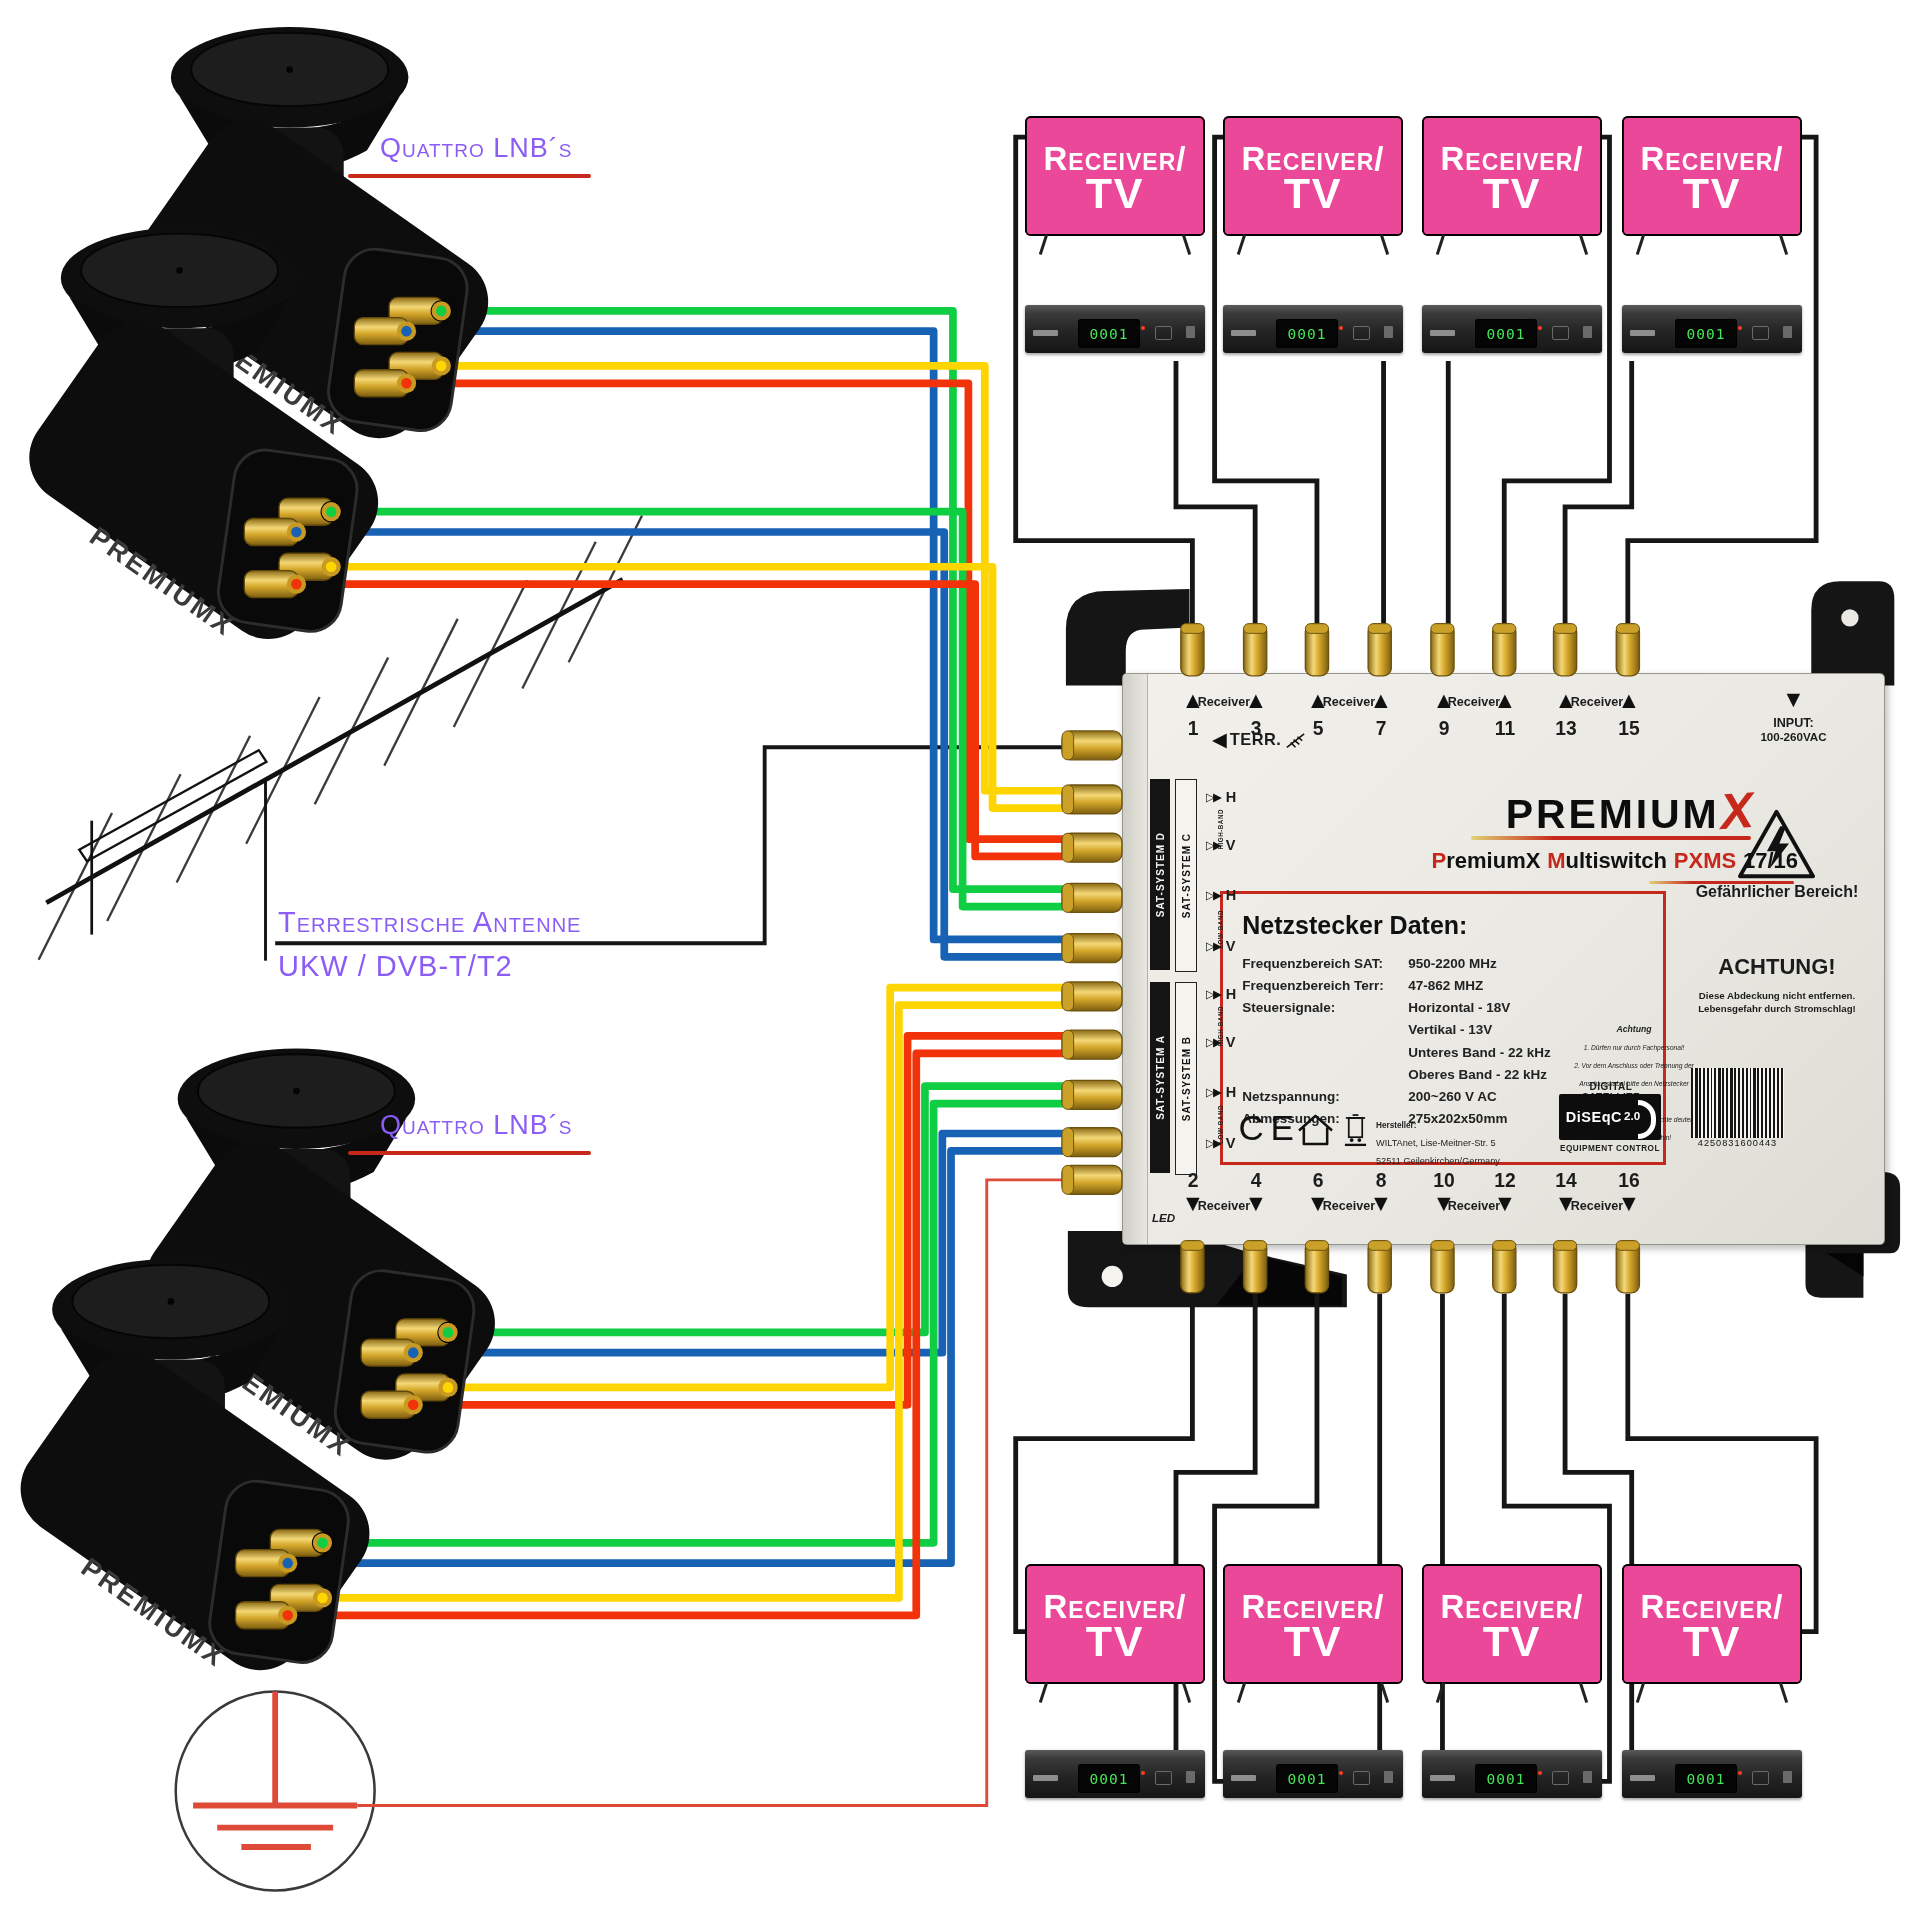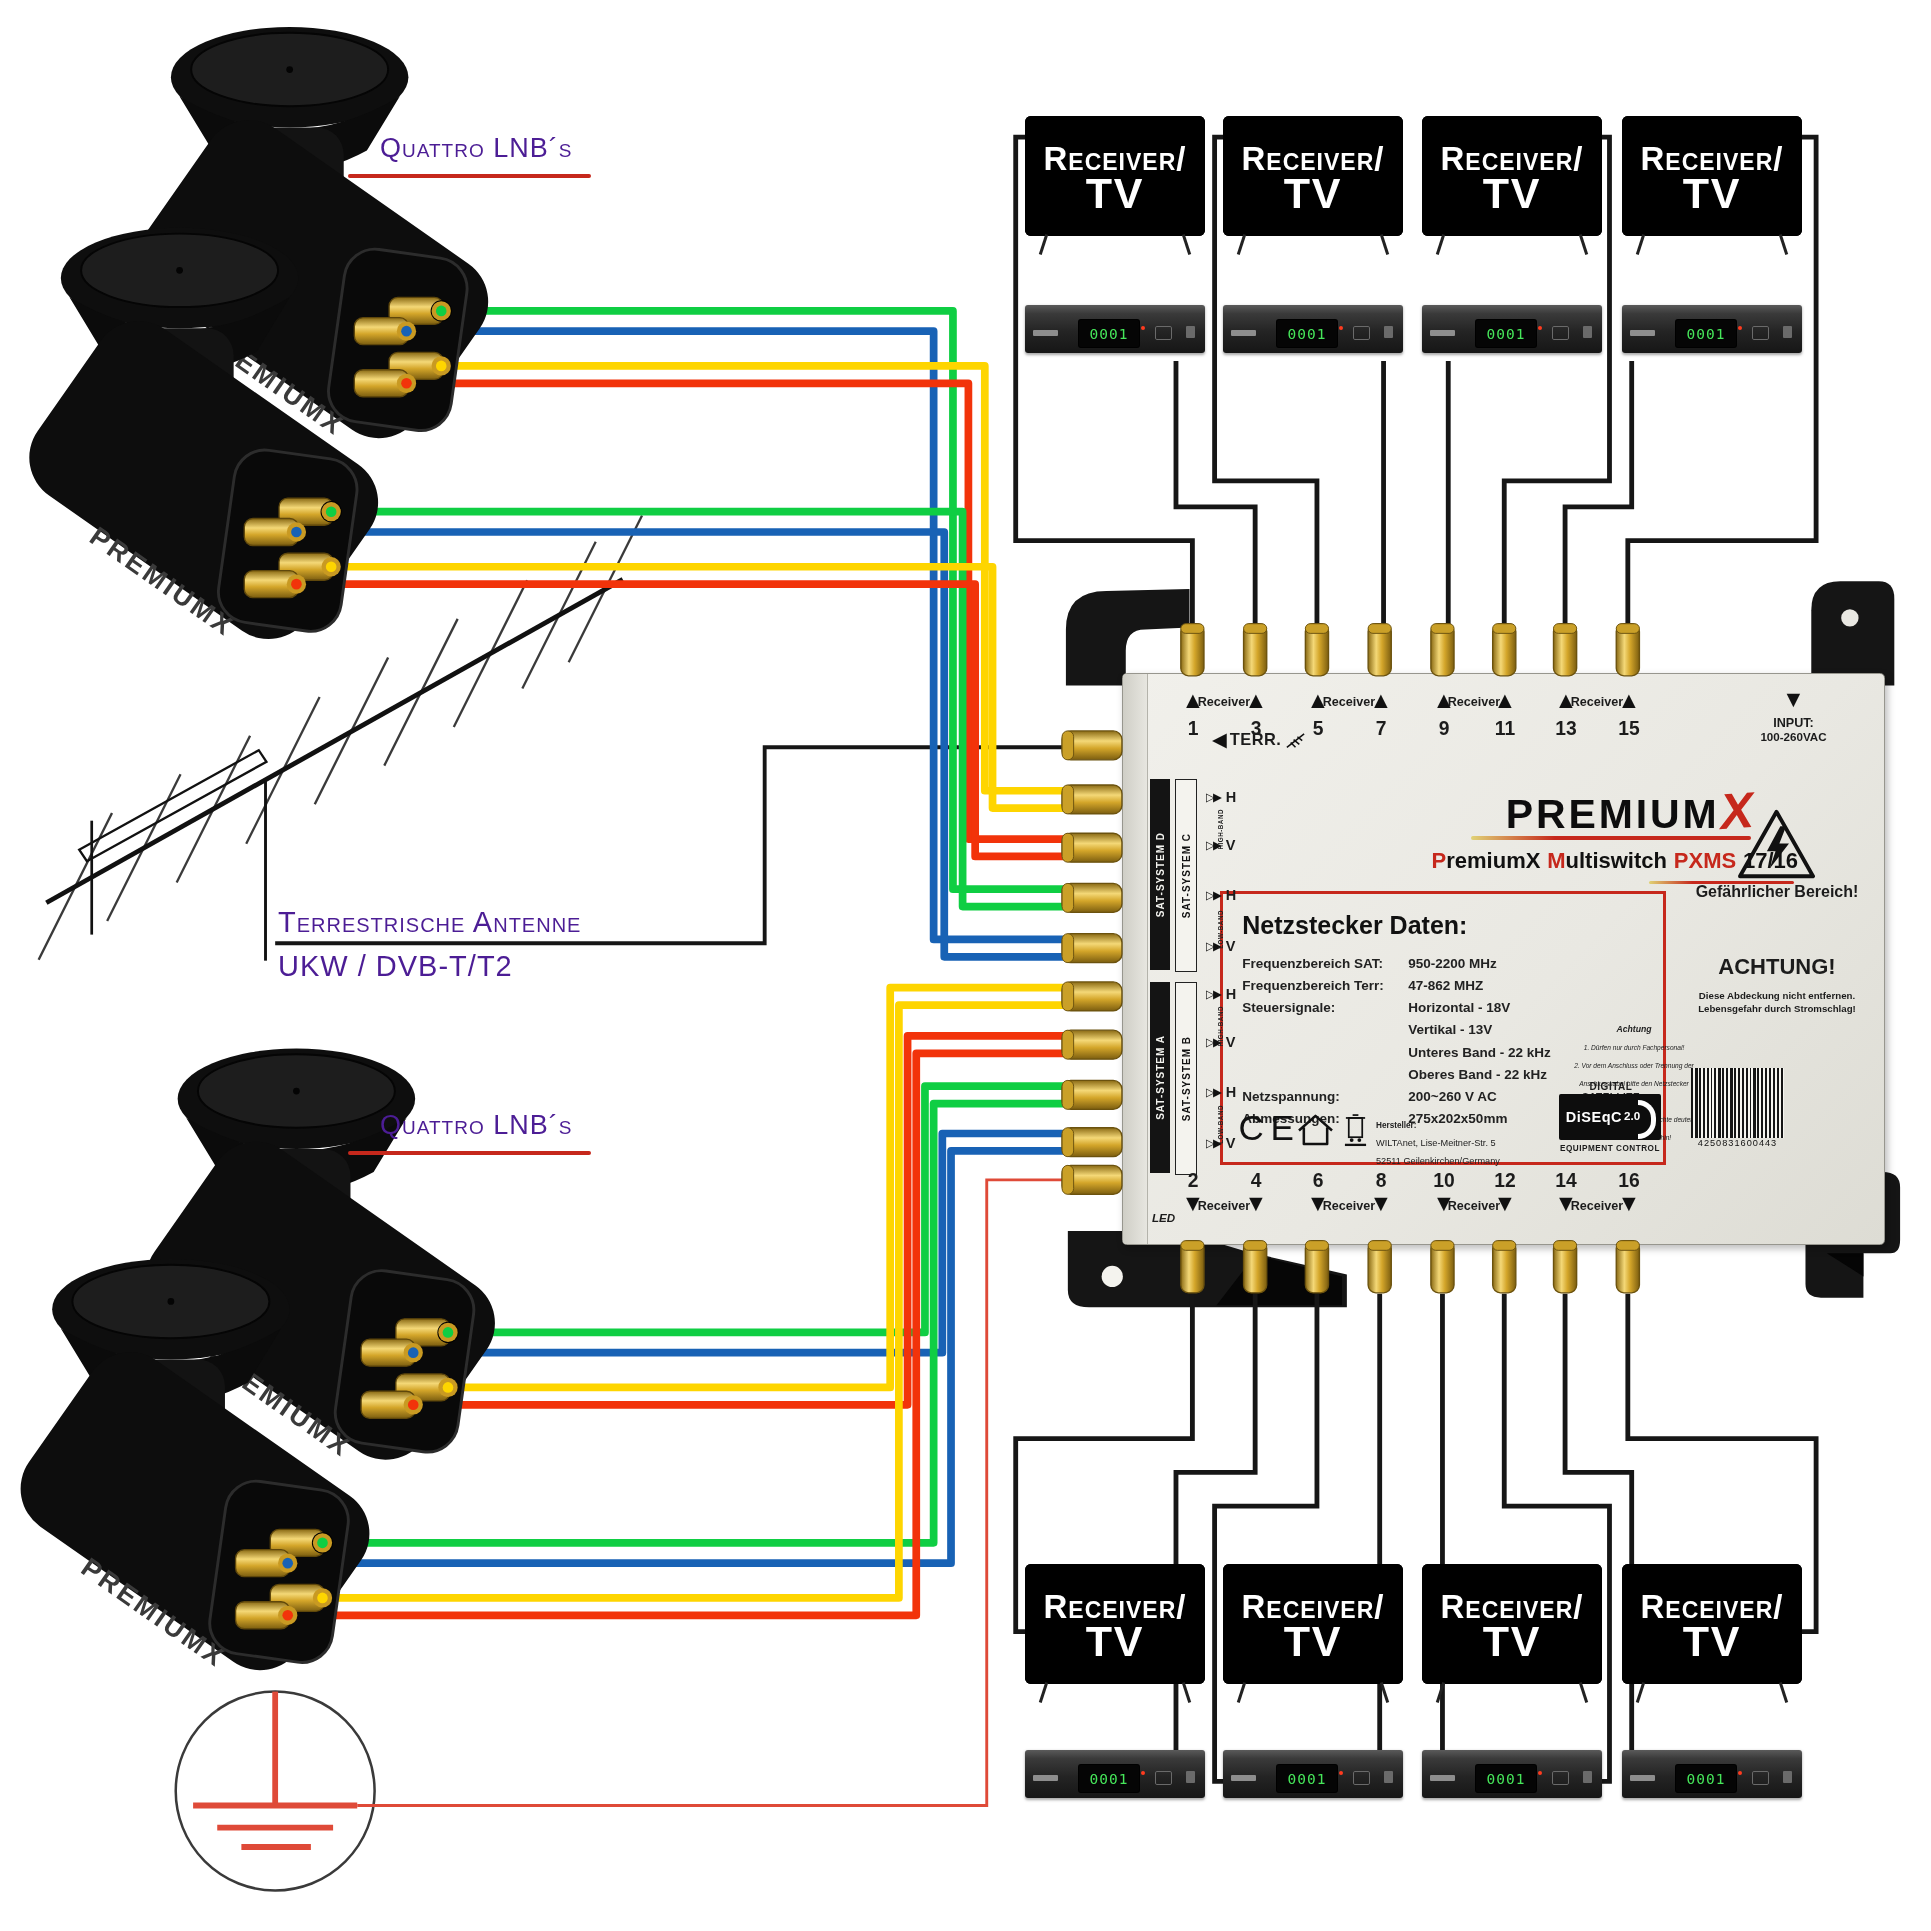--- a/index.html
+++ b/index.html
@@ -1,40 +1,40 @@
 <!DOCTYPE html>
 <html style="--wire_green: #0fce43; --wire_blue: #1862b5; --wire_yellow: #fed500; --wire_red: #f2330a; --ground_red: #df4a38; --cable_black: #161616; --accent_red: #c6281c;"><head>
 <meta charset="utf-8">
 <style>
   html,body{margin:0;padding:0;background:#fff;}
   #stage{position:relative;width:1931px;height:1931px;background:#ffffff;overflow:hidden;
          font-family:"Liberation Sans",sans-serif;color:#1c1c1c;}
   .abs{position:absolute;}
   svg{display:block;}
   
-  .tv{position:absolute;width:180px;height:120px;background:#000000;border-radius:5.8px;
+  .tv{position:absolute;width:180px;height:120px;background:#ec4899;border-radius:5.8px;
       display:flex;flex-direction:column;align-items:center;justify-content:center;z-index:40;
       box-shadow:0 0 0 1.9px #000 inset;}
   .tv .l1{font-variant:small-caps;font-weight:bold;font-size:33px;color:#fff;letter-spacing:1px;line-height:35px;}
   .tv .l2{font-weight:bold;font-size:43px;color:#fff;line-height:35px;letter-spacing:1.9px;}
   .tv .foot{position:absolute;bottom:-19.3px;width:2.9px;height:21px;background:#222;}
   .tv .footL{left:17.4px;transform:rotate(18deg);}
   .tv .footR{right:17.4px;transform:rotate(-18deg);}
   .rx{position:absolute;width:180px;height:48px;z-index:40;border-radius:2.9px;
       background:linear-gradient(180deg,#5a5a5a 0%,#3a3a3a 18%,#242424 55%,#161616 100%);
       box-shadow:0 1.9px 2.9px rgba(0,0,0,.35);}
   .rx .brand{position:absolute;left:7.7px;top:25px;width:25px;height:5.8px;background:#8d8d8d;border-radius:1px;}
   .rx .disp{position:absolute;left:54px;top:15.4px;width:60px;height:27px;background:#050505;border-radius:1.9px;
             display:flex;align-items:center;justify-content:center;box-shadow:0 0 0 1px #000;}
   .rx .digits{font-family:"DejaVu Sans Mono",monospace;font-size:14.5px;color:#46e65a;letter-spacing:1px;}
   .rx .led{position:absolute;left:116px;top:21px;width:3.9px;height:3.9px;border-radius:50%;background:#ff3b1f;}
   .rx .btn1{position:absolute;right:33px;top:21px;width:15.4px;height:11.6px;border:1px solid #6a6a6a;border-radius:1.9px;}
   .rx .btn2{position:absolute;right:9.7px;top:21px;width:9.7px;height:11.6px;background:#6a6a6a;border-radius:1px;}
   
-  .biglabel{position:absolute;font-variant:small-caps;font-size:27px;letter-spacing:1px;color:#4c1d95;z-index:50;}
+  .biglabel{position:absolute;font-variant:small-caps;font-size:27px;letter-spacing:1px;color:#8b5cf6;z-index:50;}
   .redline{position:absolute;height:3.9px;background:#c6281c;z-index:50;border-radius:1.9px;}
   .plain{font-variant:normal;}
   
   #ms{position:absolute;left:1122px;top:673px;width:761px;height:570px;z-index:20;
       background:linear-gradient(135deg,#f1f0eb 0%,#e9e8e2 55%,#dddcd4 100%);
       border:1.9px solid #97968e;border-radius:4.8px;box-shadow:2.9px 3.9px 7.7px rgba(0,0,0,.25);}
   #ms .edge{position:absolute;left:0;top:0;width:24px;height:100%;
       background:linear-gradient(90deg,#cfcec6,#e7e6e0);border-right:1px solid #b4b3ab;border-radius:2.9px 0 0 2.9px;}
   .tri{font-size:23px;line-height:23px;color:#111;}
   .pnum{position:absolute;transform:translateX(-50%);font-size:19.3px;font-weight:bold;}

